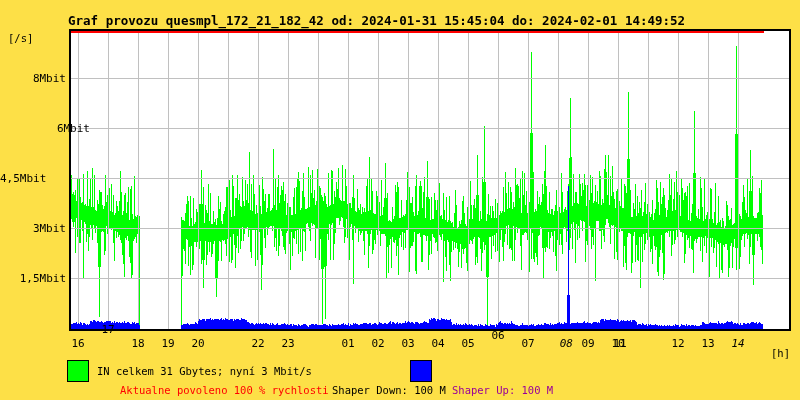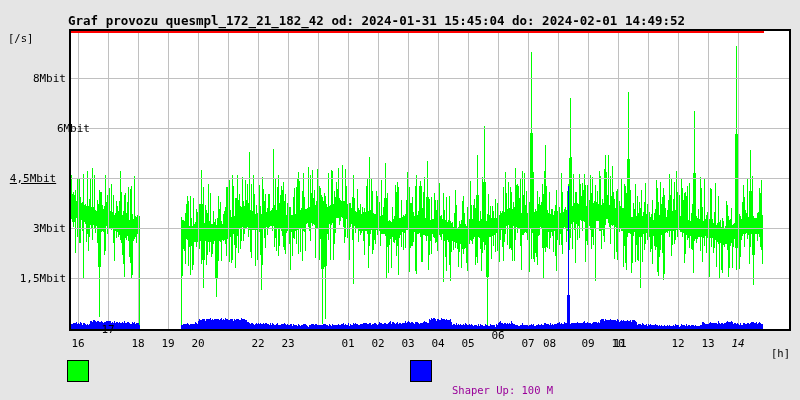--- a/index.html
+++ b/index.html
@@ -11,21 +11,21 @@
   .unit-x{left:760px;top:347px;width:30px;text-align:right;font-size:10.5px;color:#000;}
   .tick{font-size:11px;color:#000;white-space:pre;}
   .legend-swatch{width:20px;height:20px;border:1px solid #000;}
   .legend-label{font-size:10.5px;color:#000;white-space:pre;top:365px;}
   .status-item{font-size:10.5px;white-space:pre;top:384px;}
   svg{position:absolute;left:0;top:0;}
 </style>
 </head>
 <body>
 
-<div class="screen" style="background: #e5e5e5;">
+<div class="screen" style="background: #fde047;">
   <svg id="chart-svg" width="800" height="400" shape-rendering="crispEdges">
       <rect x="70" y="30" width="720" height="300" fill="#ffffff"></rect>
       <g fill="#00ff00">
         <rect x="71" y="174.7" width="1" height="43.9"></rect>
         <rect x="72" y="193.6" width="1" height="28.1"></rect>
         <rect x="73" y="191.6" width="1" height="35.5"></rect>
         <rect x="74" y="195.0" width="1" height="26.5"></rect>
         <rect x="75" y="190.3" width="1" height="62.7"></rect>
         <rect x="76" y="200.8" width="1" height="16.9"></rect>
         <rect x="77" y="177.6" width="1" height="59.8"></rect>
@@ -1359,43 +1359,46 @@
         <rect x="762" y="323.9" width="1" height="5.6"></rect>
       </g>
       <rect x="70" y="30" width="720" height="300" fill="none" stroke="#000000" stroke-width="2"></rect>
     </svg>
 
   <div class="abs title">Graf provozu quesmpl_172_21_182_42 od: 2024-01-31 15:45:04 do: 2024-02-01 14:49:52</div>
   <div class="abs unit-y">[/s]</div>
   <div class="abs unit-x">[h]</div>
 
   <div class="abs legend-swatch" style="left: 67px; top: 360px; background: rgb(0, 255, 0);"></div>
+  <div class="abs legend-label" style="left:97px;">IN celkem 31 Gbytes; nyní 3 Mbit/s</div>
 
   <div class="abs legend-swatch" style="left: 410px; top: 360px; background: rgb(0, 0, 255);"></div>
 
+  <div class="abs status-item" style="left: 120px; color: rgb(255, 0, 0);">Aktualne povoleno 100 % rychlosti</div>
+  <div class="abs status-item" style="left: 332px; color: rgb(0, 0, 0);">Shaper Down: 100 M</div>
   <div class="abs status-item" style="left: 452px; color: rgb(153, 0, 153);">Shaper Up: 100 M</div>
 <div class="abs tick" style="left: 0px; width: 66px; text-align: right; top: 72px;">8Mbit</div>
     <div class="abs tick" style="left: 0px; width: 66px; text-align: right; top: 122px; padding-left: 24px;">6Mbit</div>
-    <div class="abs tick" style="left: 0px; width: 66px; text-align: center; top: 172px; text-decoration: underline;">4,5Mbit</div>
+    <div class="abs tick" style="left: 0px; width: 66px; text-align: left; top: 172px;">4,5Mbit</div>
     <div class="abs tick" style="left: 0px; width: 66px; text-align: right; top: 222px;">3Mbit</div>
     <div class="abs tick" style="left: 0px; width: 66px; text-align: right; top: 272px;">1,5Mbit</div>
     <div class="abs tick" style="top: 337px; width: 30px; text-align: center; left: 63px;">16</div>
     <div class="abs tick" style="top: 323px; width: 30px; text-align: center; left: 93px;">17</div>
     <div class="abs tick" style="top: 337px; width: 30px; text-align: center; left: 123px;">18</div>
     <div class="abs tick" style="top: 337px; width: 30px; text-align: center; left: 153px;">19</div>
     <div class="abs tick" style="top: 337px; width: 30px; text-align: center; left: 183px;">20</div>
     <div class="abs tick" style="top: 337px; width: 30px; text-align: center; left: 243px;">22</div>
     <div class="abs tick" style="top: 337px; width: 30px; text-align: center; left: 273px;">23</div>
     <div class="abs tick" style="top: 337px; width: 30px; text-align: center; left: 333px;">01</div>
     <div class="abs tick" style="top: 337px; width: 30px; text-align: center; left: 363px;">02</div>
     <div class="abs tick" style="top: 337px; width: 30px; text-align: center; left: 393px;">03</div>
     <div class="abs tick" style="top: 337px; width: 30px; text-align: center; left: 423px;">04</div>
     <div class="abs tick" style="top: 337px; width: 30px; text-align: center; left: 453px;">05</div>
     <div class="abs tick" style="top: 329px; width: 30px; text-align: center; left: 483px;">06</div>
     <div class="abs tick" style="top: 337px; width: 30px; text-align: center; left: 513px;">07</div>
-    <div class="abs tick" style="top: 337px; width: 30px; text-align: left; left: 543px;">08</div>
+    <div class="abs tick" style="top: 337px; width: 30px; text-align: right; left: 543px; font-style: italic;">08</div>
     <div class="abs tick" style="top: 337px; width: 30px; text-align: center; left: 573px;">09</div>
     <div class="abs tick" style="top: 337px; width: 30px; text-align: center; left: 603px;">10</div>
     <div class="abs tick" style="top: 337px; width: 30px; text-align: center; left: 605px;">11</div>
     <div class="abs tick" style="top: 337px; width: 30px; text-align: center; left: 663px;">12</div>
     <div class="abs tick" style="top: 337px; width: 30px; text-align: center; left: 693px;">13</div>
     <div class="abs tick" style="top: 337px; width: 30px; text-align: center; left: 723px; font-style: italic;">14</div>
   </div>
 
 </body></html>

